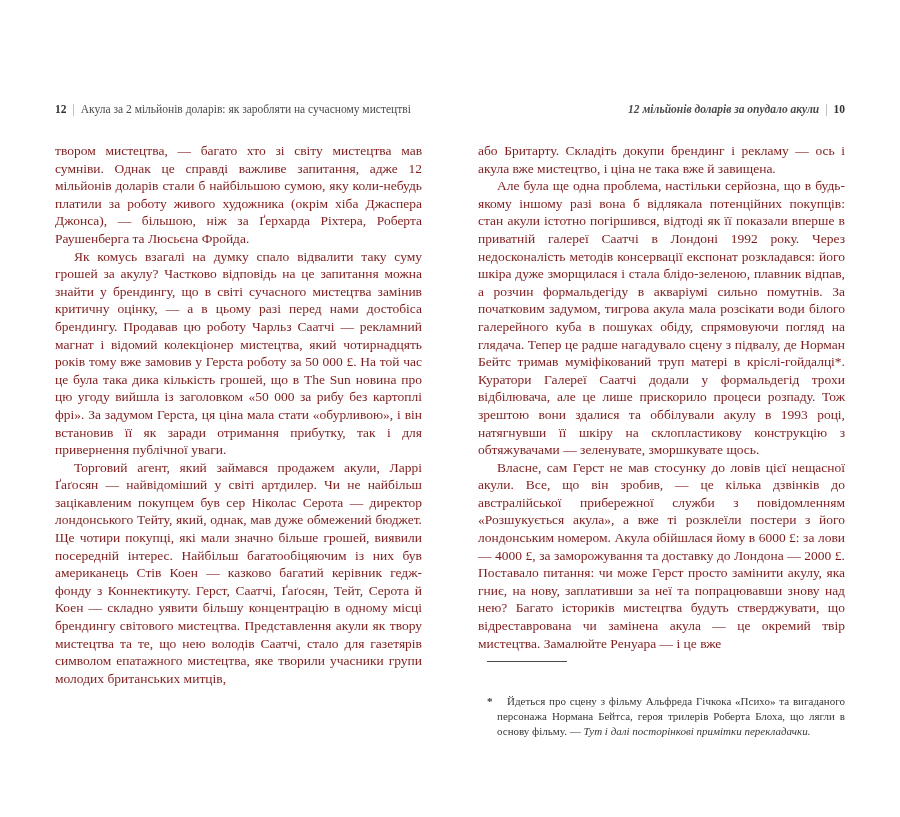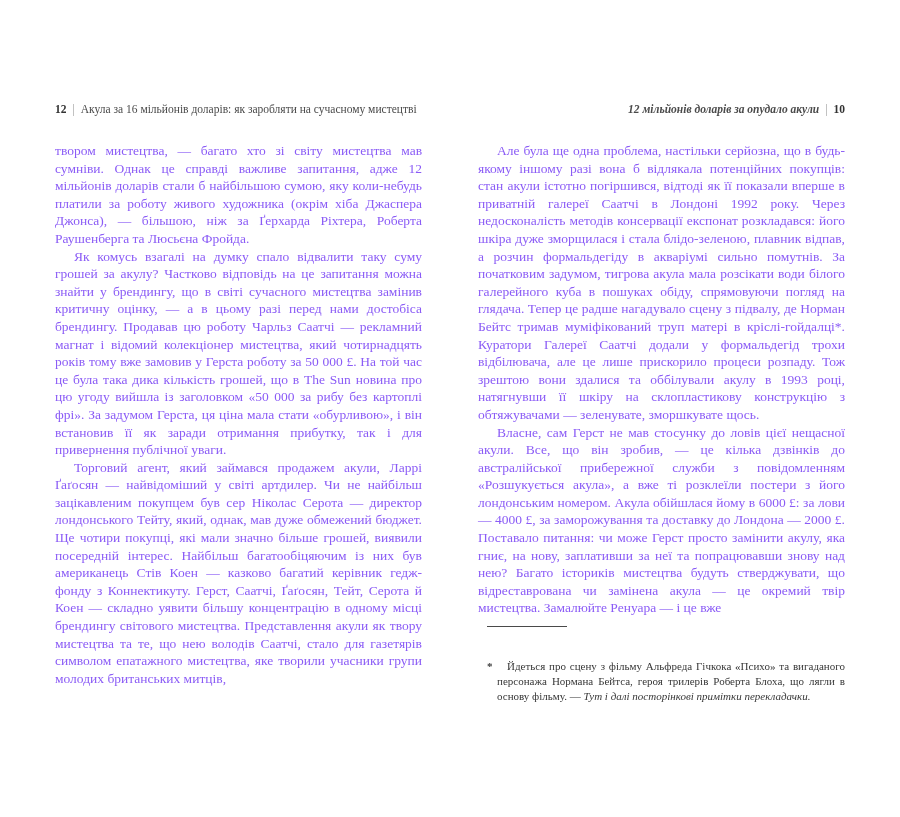--- a/index.html
+++ b/index.html
@@ -32,21 +32,21 @@
     white-space: nowrap;
   }
   .running-head .pagenum { font-weight: bold; color: #333333; }
   .running-head .sep { color: #9a9a9a; padding: 0 6px; font-weight: normal; font-style: normal; }
   .running-head-right { text-align: right; }
   .running-head-right .title { font-style: italic; color: #4a4a4a; font-weight: bold; }
 
   .body-text {
     font-size: 13.5px;
     line-height: 17.6px;
-    color: #8b5cf6;
+    color: #7f1d1d;
     text-align: justify;
   }
   .body-text p { margin: 0; }
   .body-text p.indent { text-indent: 19px; }
 
   .footnote {
     margin-top: 9px;
     font-size: 11px;
     line-height: 14.8px;
     color: #373737;
@@ -71,34 +71,35 @@
   }
   .footnote-italic { font-style: italic; }
 </style>
 </head>
 <body>
 
 <div class="spread">
 
   <div class="page page-left">
     <div class="running-head">
-      <span class="pagenum">12</span><span class="sep">|</span><span class="title">Акула за 16 мільйонів доларів: як заробляти на сучасному мистецтві</span>
+      <span class="pagenum">12</span><span class="sep">|</span><span class="title">Акула за 2 мільйонів доларів: як заробляти на сучасному мистецтві</span>
     </div>
     <div class="body-text">
       <p>твором мистецтва, — багато хто зі світу мистецтва мав сумніви. Однак це справді важливе запитання, адже 12 мільйонів доларів стали б найбільшою сумою, яку коли-небудь платили за роботу живого художника (окрім хіба Джаспера Джонса), — більшою, ніж за Ґерхарда Ріхтера, Роберта Раушенберга та Люсьєна Фройда.</p>
       <p class="indent">Як комусь взагалі на думку спало відвалити таку суму грошей за акулу? Частково відповідь на це запитання можна знайти у брендингу, що в світі сучасного мистецтва замінив критичну оцінку, — а в цьому разі перед нами достобіса брендингу. Продавав цю роботу Чарльз Саатчі — рекламний магнат і відомий колекціонер мистецтва, який чотирнадцять років тому вже замовив у Герста роботу за 50 000 £. На той час це була така дика кількість грошей, що в The Sun новина про цю угоду вийшла із заголовком «50 000 за рибу без картоплі фрі». За задумом Герста, ця ціна мала стати «обурливою», і він встановив її як заради отримання прибутку, так і для привернення публічної уваги.</p>
       <p class="indent">Торговий агент, який займався продажем акули, Ларрі Ґаґосян — найвідоміший у світі артдилер. Чи не найбільш зацікавленим покупцем був сер Ніколас Серота — директор лондонського Тейту, який, однак, мав дуже обмежений бюджет. Ще чотири покупці, які мали значно більше грошей, виявили посередній інтерес. Найбільш багатообіцяючим із них був американець Стів Коен — казково багатий керівник гедж-фонду з Коннектикуту. Герст, Саатчі, Ґаґосян, Тейт, Серота й Коен — складно уявити більшу концентрацію в одному місці брендингу світового мистецтва. Представлення акули як твору мистецтва та те, що нею володів Саатчі, стало для газетярів символом епатажного мистецтва, яке творили учасники групи молодих британських митців,</p>
     </div>
   </div>
 
   <div class="page page-right">
     <div class="running-head running-head-right">
       <span class="title">12 мільйонів доларів за опудало акули</span><span class="sep">|</span><span class="pagenum">10</span>
     </div>
     <div class="body-text">
+      <p>або Бритарту. Складіть докупи брендинг і рекламу — ось і акула вже мистецтво, і ціна не така вже й завищена.</p>
       <p class="indent">Але була ще одна проблема, настільки серйозна, що в будь-якому іншому разі вона б відлякала потенційних покупців: стан акули істотно погіршився, відтоді як її показали вперше в приватній галереї Саатчі в Лондоні 1992 року. Через недосконалість методів консервації експонат розкладався: його шкіра дуже зморщилася і стала блідо-зеленою, плавник відпав, а розчин формальдегіду в акваріумі сильно помутнів. За початковим задумом, тигрова акула мала розсікати води білого галерейного куба в пошуках обіду, спрямовуючи погляд на глядача. Тепер це радше нагадувало сцену з підвалу, де Норман Бейтс тримав муміфікований труп матері в кріслі-гойдалці*. Куратори Галереї Саатчі додали у формальдегід трохи відбілювача, але це лише прискорило процеси розпаду. Тож зрештою вони здалися та оббілували акулу в 1993 році, натягнувши її шкіру на склопластикову конструкцію з обтяжувачами — зеленувате, зморшкувате щось.</p>
       <p class="indent">Власне, сам Герст не мав стосунку до ловів цієї нещасної акули. Все, що він зробив, — це кілька дзвінків до австралійської прибережної служби з повідомленням «Розшукується акула», а вже ті розклеїли постери з його лондонським номером. Акула обійшлася йому в 6000 £: за лови — 4000 £, за заморожування та доставку до Лондона — 2000 £. Поставало питання: чи може Герст просто замінити акулу, яка гниє, на нову, заплативши за неї та попрацювавши знову над нею? Багато істориків мистецтва будуть стверджувати, що відреставрована чи замінена акула — це окремий твір мистецтва. Замалюйте Ренуара — і це вже</p>
     </div>
     <div class="footnote">
       <div class="footnote-rule"></div>
       <div class="footnote-body">
         <span class="footnote-marker">*</span><span>Йдеться про сцену з фільму Альфреда Гічкока «Психо» та вигаданого персонажа Нормана Бейтса, героя трилерів Роберта Блоха, що лягли в основу фільму. — </span><span class="footnote-italic">Тут і далі посторінкові примітки перекладачки.</span>
       </div>
     </div>
   </div>

